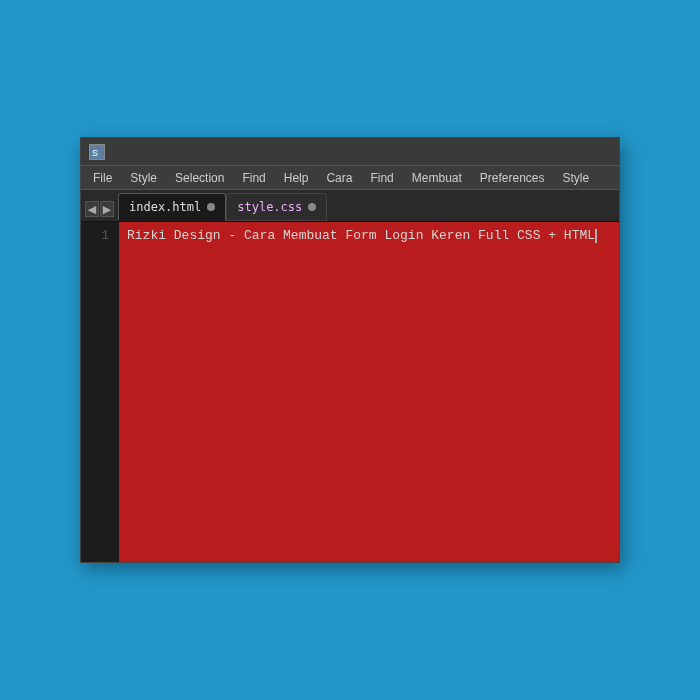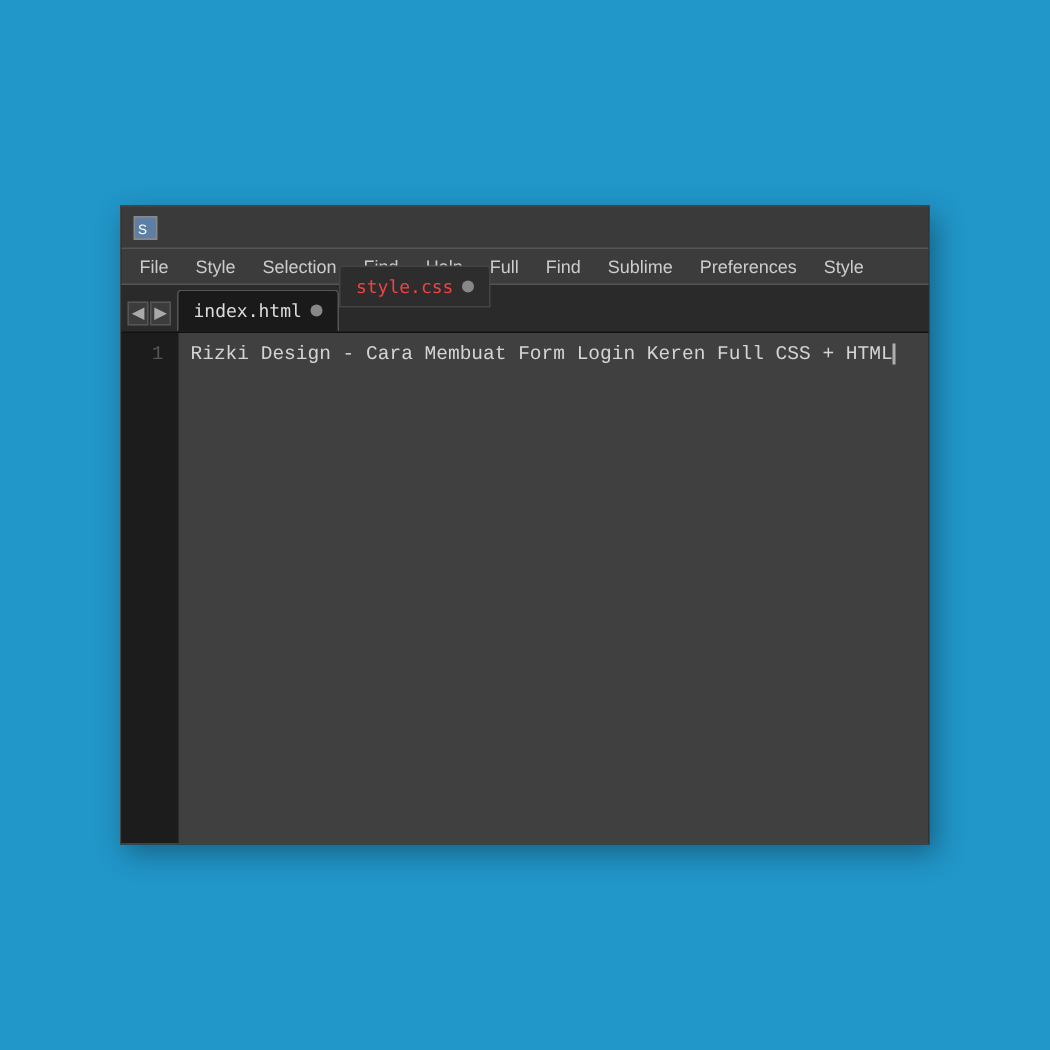--- a/index.html
+++ b/index.html
@@ -121,24 +121,24 @@
     .tab-active {
       background: #1a1a1a;
       color: #ddd;
       border: 1px solid #555;
       border-bottom: 1px solid #1a1a1a;
       z-index: 2;
     }
 
     .tab-inactive {
       background: #2d2d2d;
-      color: #ef4444;
+      color: #f0abfc;
       border: 1px solid #444;
       border-bottom: 1px solid #444;
-      margin-bottom: 16px;
+      margin-bottom: 0;
     }
 
     .tab-dot {
       width: 8px;
       height: 8px;
       border-radius: 50%;
       background: #888;
       flex-shrink: 0;
     }
 
@@ -160,21 +160,21 @@
       font-family: 'Consolas', 'Courier New', monospace;
       font-size: 13px;
       padding: 6px 10px 6px 8px;
       text-align: right;
       min-width: 38px;
       border-right: none;
       user-select: none;
     }
 
     .code-area {
-      background: #404040;
+      background: #b91c1c;
       color: #d4d4d4;
       font-family: 'Consolas', 'Courier New', monospace;
       font-size: 13px;
       padding: 6px 0 6px 8px;
       flex: 1;
       white-space: pre;
     }
 
     .cursor {
       display: inline-block;
@@ -202,23 +202,23 @@
       </svg>
     </div>
   </div>
 
   <div class="menu-bar">
     <span class="menu-item">File</span>
     <span class="menu-item">Style</span>
     <span class="menu-item">Selection</span>
     <span class="menu-item">Find</span>
     <span class="menu-item">Help</span>
-    <span class="menu-item">Full</span>
+    <span class="menu-item">Cara</span>
     <span class="menu-item">Find</span>
-    <span class="menu-item">Sublime</span>
+    <span class="menu-item">Membuat</span>
     <span class="menu-item">Preferences</span>
     <span class="menu-item">Style</span>
   </div>
 
   <div class="tab-bar">
     <div class="tab-nav-arrows">
       <div class="tab-nav-arrow">◀</div>
       <div class="tab-nav-arrow">▶</div>
     </div>
     <div class="tab tab-active">

